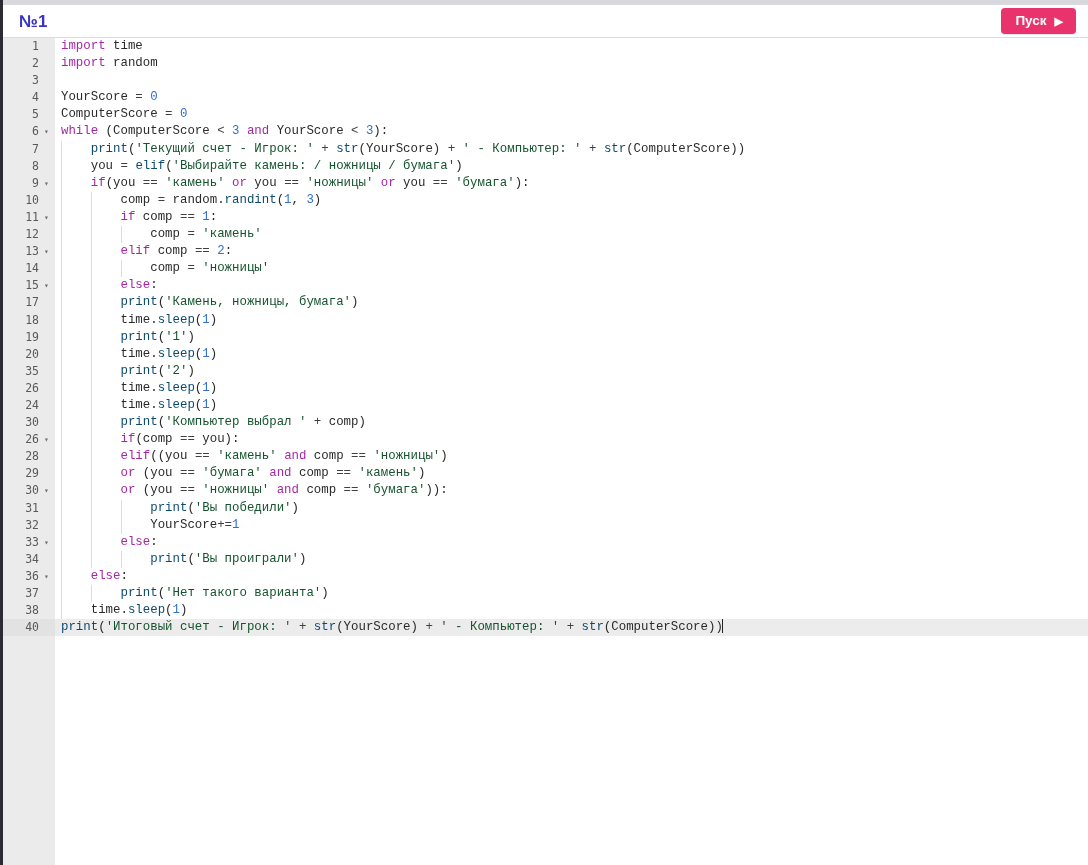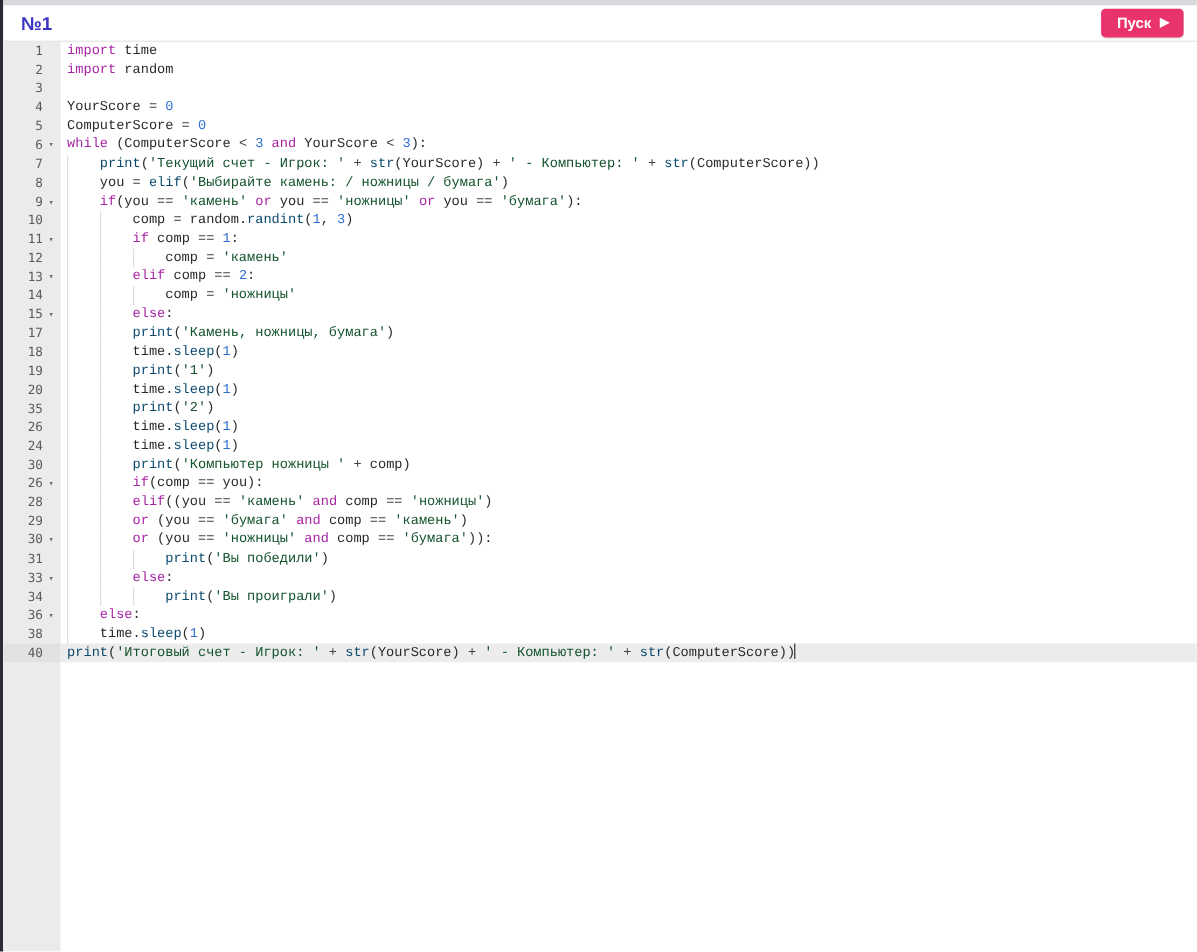--- a/index.html
+++ b/index.html
@@ -203,27 +203,29 @@
         <div class="line"><div class="ln">13<span class="fold">▾</span></div><div class="code"><span class="guide" style="left: 6px;"></span><span class="guide" style="left: 35.8px;"></span><span class="id">        </span><span class="kw">elif</span><span class="id"> comp </span><span class="op">== </span><span class="num">2</span><span class="id">:</span></div></div>
         <div class="line"><div class="ln">14</div><div class="code"><span class="guide" style="left: 6px;"></span><span class="guide" style="left: 35.8px;"></span><span class="guide" style="left: 65.6px;"></span><span class="id">            comp </span><span class="op">= </span><span class="str">'ножницы'</span></div></div>
         <div class="line"><div class="ln">15<span class="fold">▾</span></div><div class="code"><span class="guide" style="left: 6px;"></span><span class="guide" style="left: 35.8px;"></span><span class="id">        </span><span class="kw">else</span><span class="id">:</span></div></div>
         <div class="line"><div class="ln">17</div><div class="code"><span class="guide" style="left: 6px;"></span><span class="guide" style="left: 35.8px;"></span><span class="id">        </span><span class="fn">print</span><span class="id">(</span><span class="str">'Камень, ножницы, бумага'</span><span class="id">)</span></div></div>
         <div class="line"><div class="ln">18</div><div class="code"><span class="guide" style="left: 6px;"></span><span class="guide" style="left: 35.8px;"></span><span class="id">        time.</span><span class="fn">sleep</span><span class="id">(</span><span class="num">1</span><span class="id">)</span></div></div>
         <div class="line"><div class="ln">19</div><div class="code"><span class="guide" style="left: 6px;"></span><span class="guide" style="left: 35.8px;"></span><span class="id">        </span><span class="fn">print</span><span class="id">(</span><span class="str">'1'</span><span class="id">)</span></div></div>
         <div class="line"><div class="ln">20</div><div class="code"><span class="guide" style="left: 6px;"></span><span class="guide" style="left: 35.8px;"></span><span class="id">        time.</span><span class="fn">sleep</span><span class="id">(</span><span class="num">1</span><span class="id">)</span></div></div>
         <div class="line"><div class="ln">35</div><div class="code"><span class="guide" style="left: 6px;"></span><span class="guide" style="left: 35.8px;"></span><span class="id">        </span><span class="fn">print</span><span class="id">(</span><span class="str">'2'</span><span class="id">)</span></div></div>
         <div class="line"><div class="ln">26</div><div class="code"><span class="guide" style="left: 6px;"></span><span class="guide" style="left: 35.8px;"></span><span class="id">        time.</span><span class="fn">sleep</span><span class="id">(</span><span class="num">1</span><span class="id">)</span></div></div>
         <div class="line"><div class="ln">24</div><div class="code"><span class="guide" style="left: 6px;"></span><span class="guide" style="left: 35.8px;"></span><span class="id">        time.</span><span class="fn">sleep</span><span class="id">(</span><span class="num">1</span><span class="id">)</span></div></div>
-        <div class="line"><div class="ln">30</div><div class="code"><span class="guide" style="left: 6px;"></span><span class="guide" style="left: 35.8px;"></span><span class="id">        </span><span class="fn">print</span><span class="id">(</span><span class="str">'Компьютер ножницы '</span><span class="id"> </span><span class="op">+</span><span class="id"> comp)</span></div></div>
+        <div class="line"><div class="ln">30</div><div class="code"><span class="guide" style="left: 6px;"></span><span class="guide" style="left: 35.8px;"></span><span class="id">        </span><span class="fn">print</span><span class="id">(</span><span class="str">'Компьютер выбрал '</span><span class="id"> </span><span class="op">+</span><span class="id"> comp)</span></div></div>
         <div class="line"><div class="ln">26<span class="fold">▾</span></div><div class="code"><span class="guide" style="left: 6px;"></span><span class="guide" style="left: 35.8px;"></span><span class="id">        </span><span class="kw">if</span><span class="id">(comp </span><span class="op">== </span><span class="id">you):</span></div></div>
         <div class="line"><div class="ln">28</div><div class="code"><span class="guide" style="left: 6px;"></span><span class="guide" style="left: 35.8px;"></span><span class="id">        </span><span class="kw">elif</span><span class="id">((you </span><span class="op">== </span><span class="str">'камень'</span><span class="id"> </span><span class="kw">and</span><span class="id"> comp </span><span class="op">== </span><span class="str">'ножницы'</span><span class="id">)</span></div></div>
         <div class="line"><div class="ln">29</div><div class="code"><span class="guide" style="left: 6px;"></span><span class="guide" style="left: 35.8px;"></span><span class="id">        </span><span class="kw">or</span><span class="id"> (you </span><span class="op">== </span><span class="str">'бумага'</span><span class="id"> </span><span class="kw">and</span><span class="id"> comp </span><span class="op">== </span><span class="str">'камень'</span><span class="id">)</span></div></div>
         <div class="line"><div class="ln">30<span class="fold">▾</span></div><div class="code"><span class="guide" style="left: 6px;"></span><span class="guide" style="left: 35.8px;"></span><span class="id">        </span><span class="kw">or</span><span class="id"> (you </span><span class="op">== </span><span class="str">'ножницы'</span><span class="id"> </span><span class="kw">and</span><span class="id"> comp </span><span class="op">== </span><span class="str">'бумага'</span><span class="id">)):</span></div></div>
         <div class="line"><div class="ln">31</div><div class="code"><span class="guide" style="left: 6px;"></span><span class="guide" style="left: 35.8px;"></span><span class="guide" style="left: 65.6px;"></span><span class="id">            </span><span class="fn">print</span><span class="id">(</span><span class="str">'Вы победили'</span><span class="id">)</span></div></div>
+        <div class="line"><div class="ln">32</div><div class="code"><span class="guide" style="left: 6px;"></span><span class="guide" style="left: 35.8px;"></span><span class="guide" style="left: 65.6px;"></span><span class="id">            YourScore</span><span class="op">+=</span><span class="num">1</span></div></div>
         <div class="line"><div class="ln">33<span class="fold">▾</span></div><div class="code"><span class="guide" style="left: 6px;"></span><span class="guide" style="left: 35.8px;"></span><span class="id">        </span><span class="kw">else</span><span class="id">:</span></div></div>
         <div class="line"><div class="ln">34</div><div class="code"><span class="guide" style="left: 6px;"></span><span class="guide" style="left: 35.8px;"></span><span class="guide" style="left: 65.6px;"></span><span class="id">            </span><span class="fn">print</span><span class="id">(</span><span class="str">'Вы проиграли'</span><span class="id">)</span></div></div>
         <div class="line"><div class="ln">36<span class="fold">▾</span></div><div class="code"><span class="guide" style="left: 6px;"></span><span class="id">    </span><span class="kw">else</span><span class="id">:</span></div></div>
+        <div class="line"><div class="ln">37</div><div class="code"><span class="guide" style="left: 6px;"></span><span class="guide" style="left: 35.8px;"></span><span class="id">        </span><span class="fn">print</span><span class="id">(</span><span class="str">'Нет такого варианта'</span><span class="id">)</span></div></div>
         <div class="line"><div class="ln">38</div><div class="code"><span class="guide" style="left: 6px;"></span><span class="id">    time.</span><span class="fn">sleep</span><span class="id">(</span><span class="num">1</span><span class="id">)</span></div></div>
         <div class="line active"><div class="ln">40</div><div class="code"><span class="fn">print</span><span class="id">(</span><span class="str">'Итоговый счет - Игрок: '</span><span class="id"> </span><span class="op">+</span><span class="id"> </span><span class="fn">str</span><span class="id">(YourScore) </span><span class="op">+</span><span class="id"> </span><span class="str">' - Компьютер: '</span><span class="id"> </span><span class="op">+</span><span class="id"> </span><span class="fn">str</span><span class="id">(ComputerScore))</span><span class="caret"></span></div></div>
       </div>
   </div>
 
 </div>
 
 </body></html>

